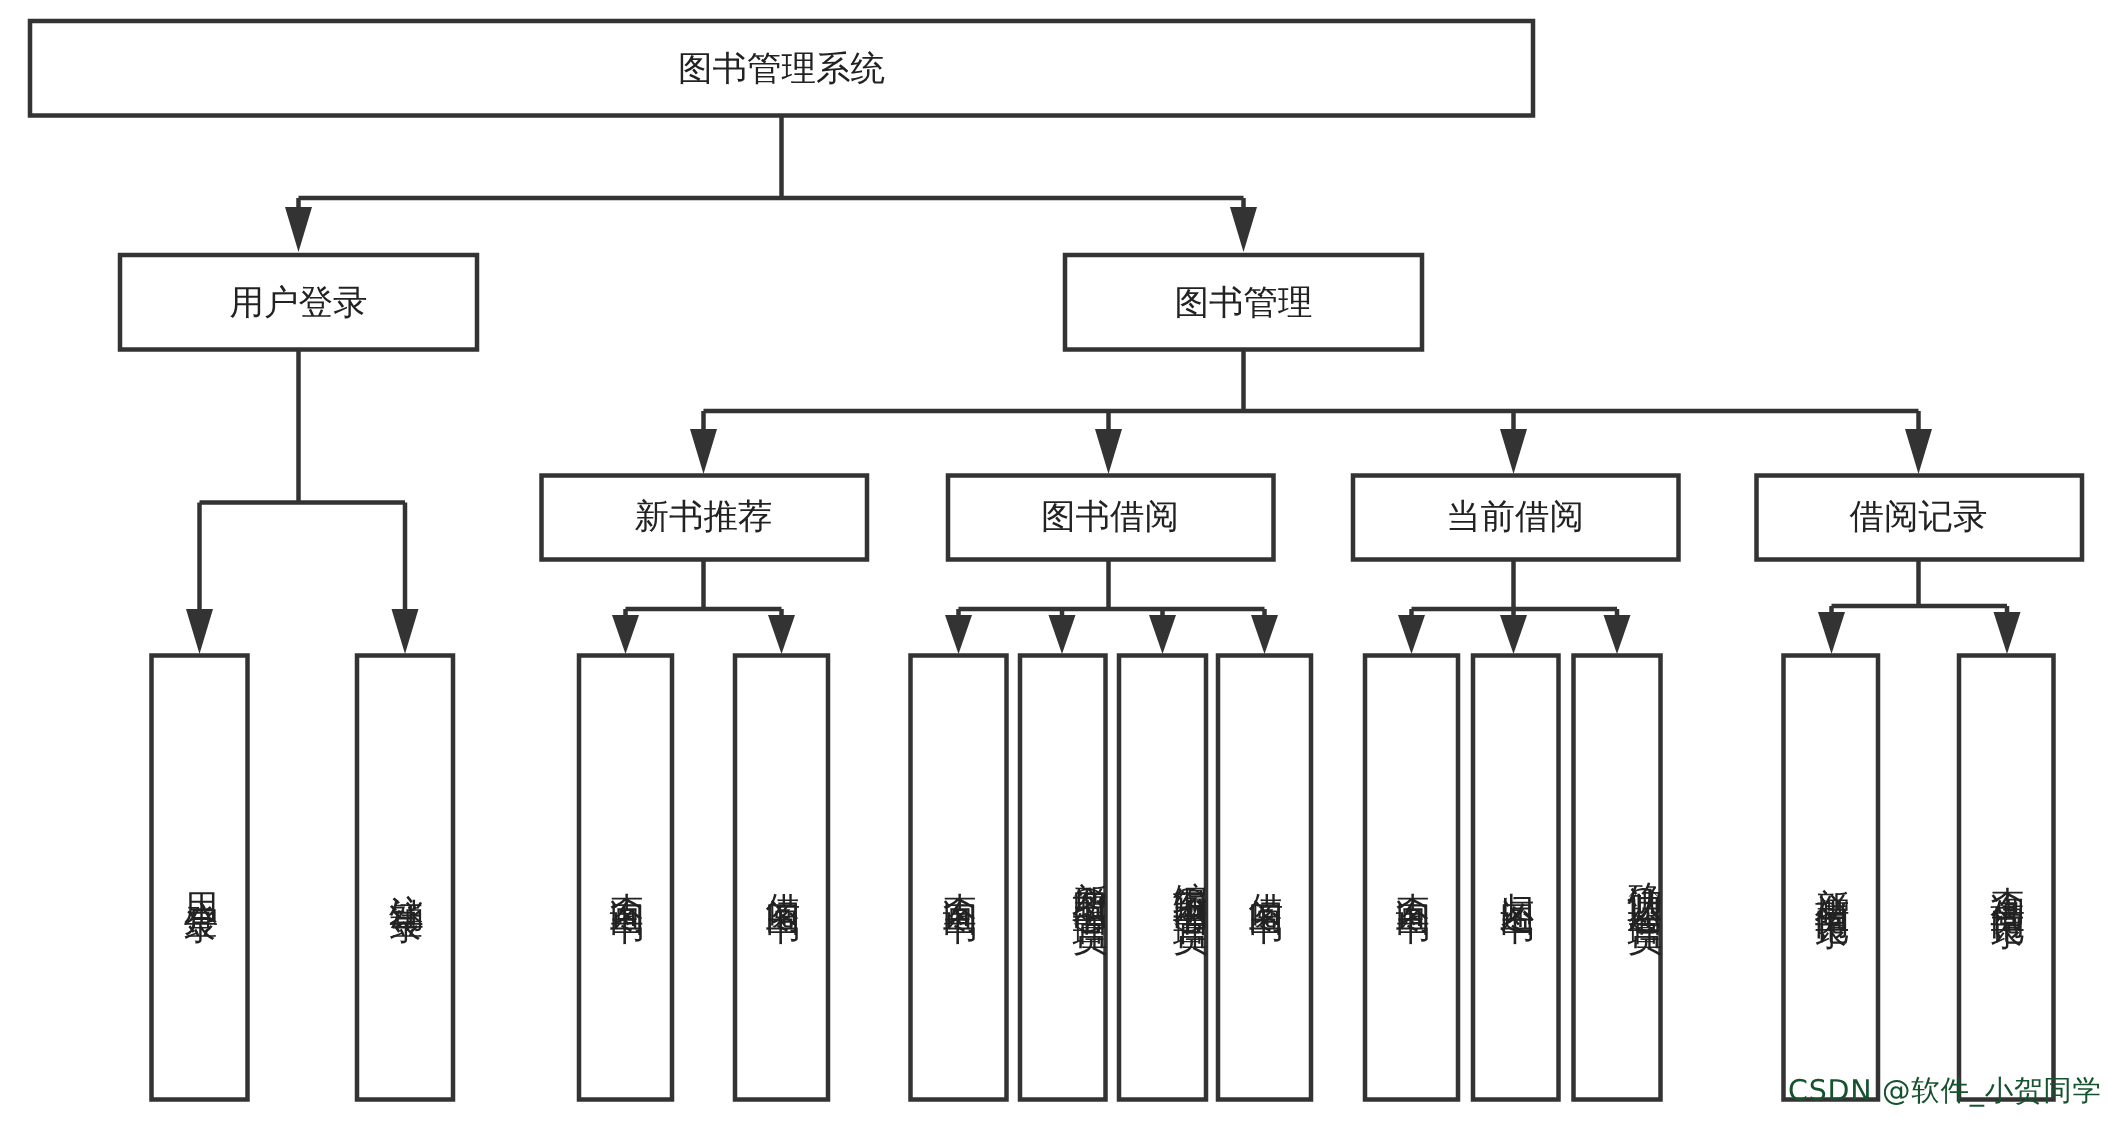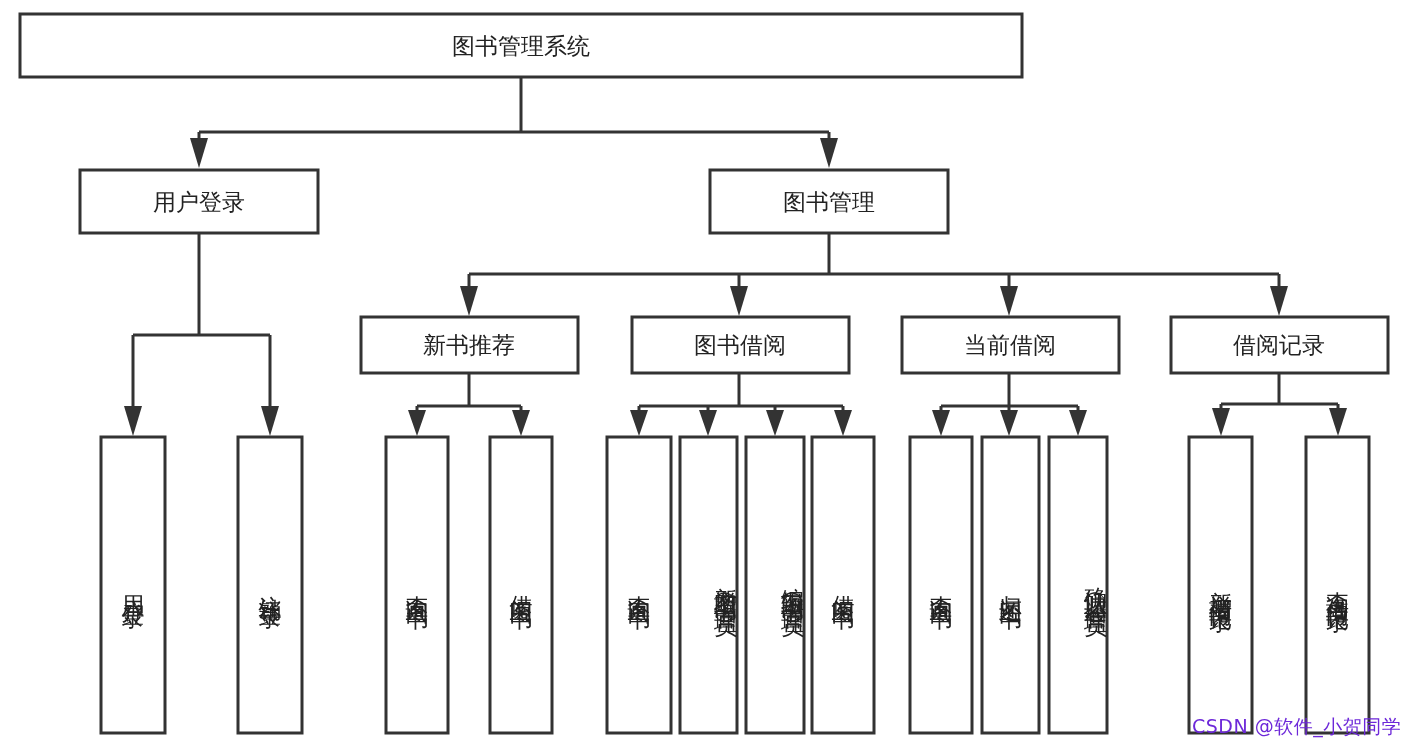--- a/index.html
+++ b/index.html
@@ -62,21 +62,21 @@
     line-height: 1;
     letter-spacing: 4px;
     white-space: nowrap;
     pointer-events: none;
     text-align: center;
   }
   .watermark {
     position: absolute;
     font-family: "DejaVu Sans", "Liberation Sans", sans-serif;
     font-size: 19px;
-    color: #6d28d9;
+    color: #14532d;
     white-space: nowrap;
     letter-spacing: 0.5px;
   }
 </style>
 </head>
 <body>
 
 <div id="diagram-root">
 
   <svg id="diagram-svg" viewBox="0 0 1405 747">

